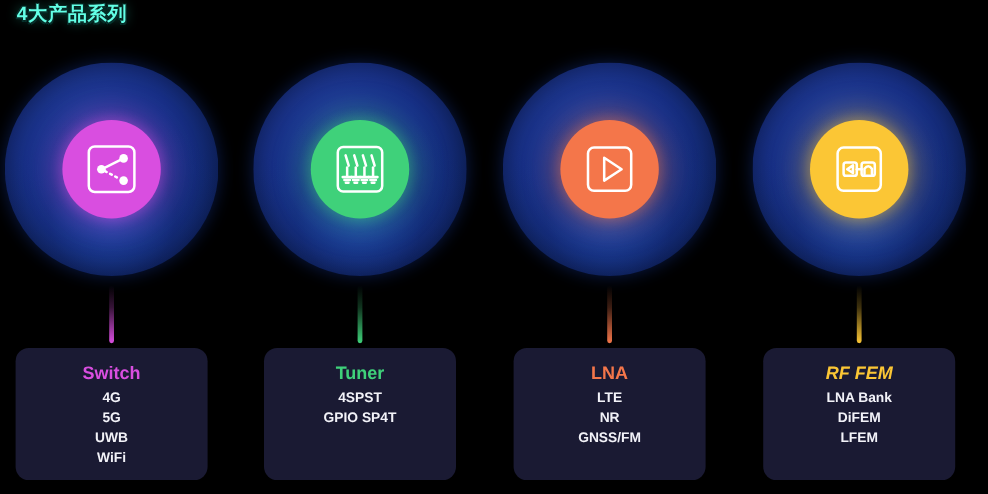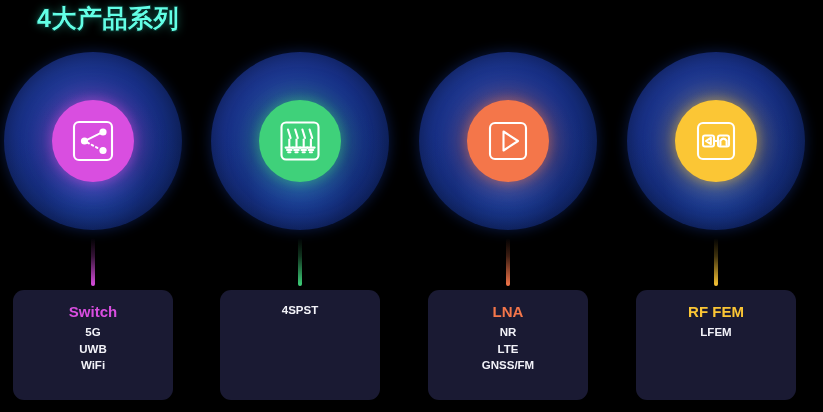--- a/index.html
+++ b/index.html
@@ -14,33 +14,32 @@
   body {
     position: relative;
     font-family: "Liberation Sans", "DejaVu Sans", sans-serif;
   }
 
   
   .page-title {
     position: absolute;
     left: 14px;
     top: 2px;
-    font-size: 25px;
+    font-size: 16px;
     font-weight: bold;
     letter-spacing: 0.5px;
     color: #62ffe6;
     text-shadow:
        0 0 1px #000,
        1px 1px 0 #07312c,
       -1px 1px 0 #07312c,
        1px -1px 0 #07312c,
       -1px -1px 0 #07312c,
        0 0 10px rgba(60,255,220,0.45);
     white-space: nowrap;
-    margin-left: 23px;
   }
 
   
   .columns {
     position: absolute;
     left: 0;
     top: 52px;
     width: 823px;
     height: 360px;
   }
@@ -160,20 +159,21 @@
             <circle class="glyph-fill" cx="33" cy="32.5" r="3.6"></circle>
             <line class="glyph-stroke" x1="17.5" y1="21.6" x2="30" y2="15.4"></line>
             <line class="glyph-stroke" x1="17.5" y1="24.6" x2="30" y2="31.2" stroke-dasharray="1.6 3.2"></line>
           </svg>
         </span>
       </div>
     </div>
     <div class="stem" style="background: linear-gradient(rgba(0, 0, 0, 0) 0%, rgba(217, 78, 224, 0.25) 38%, rgb(217, 78, 224) 100%);"></div>
     <div class="card">
       <div class="card-title" style="color: rgb(217, 78, 224);">Switch</div>
+      <div class="card-item">4G</div>
       <div class="card-item">5G</div>
       <div class="card-item">UWB</div>
       <div class="card-item">WiFi</div>
     </div>
   </div>
 
   <div class="column c1">
     <div class="bubble">
       <div class="disc" style="background: rgb(63, 209, 122); box-shadow: rgba(63, 209, 122, 0.4) 0px 0px 26px 6px, rgba(63, 209, 122, 0.3) 0px 0px 10px 2px;">
         <span>
@@ -204,40 +204,42 @@
               <line x1="30.2" y1="29.6" x2="37.6" y2="29.6"></line>
               <line x1="31.6" y1="32" x2="36.2" y2="32"></line>
               <line x1="32.8" y1="34.2" x2="35" y2="34.2"></line>
             </g>
           </svg>
         </span>
       </div>
     </div>
     <div class="stem" style="background: linear-gradient(rgba(0, 0, 0, 0) 0%, rgba(63, 209, 122, 0.25) 38%, rgb(63, 209, 122) 100%);"></div>
     <div class="card">
+      <div class="card-title" style="color: rgb(63, 209, 122);">Tuner</div>
       <div class="card-item">4SPST</div>
+      <div class="card-item">GPIO SP4T</div>
     </div>
   </div>
 
   <div class="column c2">
     <div class="bubble">
       <div class="disc" style="background: rgb(244, 118, 74); box-shadow: rgba(244, 118, 74, 0.4) 0px 0px 26px 6px, rgba(244, 118, 74, 0.3) 0px 0px 10px 2px;">
         <span>
           <svg width="46" height="46" viewBox="0 0 46 46">
             <rect class="glyph-stroke" x="5" y="5" width="36" height="36" rx="5"></rect>
             <path class="glyph-stroke" d="M18.5 13.5 L33 23 L18.5 32.5 Z"></path>
           </svg>
         </span>
       </div>
     </div>
     <div class="stem" style="background: linear-gradient(rgba(0, 0, 0, 0) 0%, rgba(244, 118, 74, 0.25) 38%, rgb(244, 118, 74) 100%);"></div>
     <div class="card">
       <div class="card-title" style="color: rgb(244, 118, 74);">LNA</div>
+      <div class="card-item">LTE</div>
       <div class="card-item">NR</div>
-      <div class="card-item">LTE</div>
       <div class="card-item">GNSS/FM</div>
     </div>
   </div>
 
   <div class="column c3">
     <div class="bubble">
       <div class="disc" style="background: rgb(251, 198, 53); box-shadow: rgba(251, 198, 53, 0.4) 0px 0px 26px 6px, rgba(251, 198, 53, 0.3) 0px 0px 10px 2px;">
         <span>
           <svg width="46" height="46" viewBox="0 0 46 46">
             <rect class="glyph-stroke" x="5" y="5" width="36" height="36" rx="5"></rect>
@@ -245,18 +247,20 @@
             <path class="glyph-stroke" d="M17.8 19.8 L13 23 L17.8 26.2 Z"></path>
             <line class="glyph-stroke" x1="21" y1="23" x2="25" y2="23"></line>
             <rect class="glyph-stroke" x="25" y="17.5" width="11" height="11" rx="2"></rect>
             <path class="glyph-stroke" d="M27.4 27 L27.4 22.6 Q30.5 18.6 33.6 22.6 L33.6 27"></path>
           </svg>
         </span>
       </div>
     </div>
     <div class="stem" style="background: linear-gradient(rgba(0, 0, 0, 0) 0%, rgba(251, 198, 53, 0.25) 38%, rgb(251, 198, 53) 100%);"></div>
     <div class="card">
-      <div class="card-title" style="color: rgb(251, 198, 53);">RF FEM</div>
+      <div class="card-title" style="color: rgb(251, 198, 53); font-style: italic;">RF FEM</div>
+      <div class="card-item">LNA Bank</div>
+      <div class="card-item">DiFEM</div>
       <div class="card-item">LFEM</div>
     </div>
   </div>
 
 </div>
 
 </body></html>

